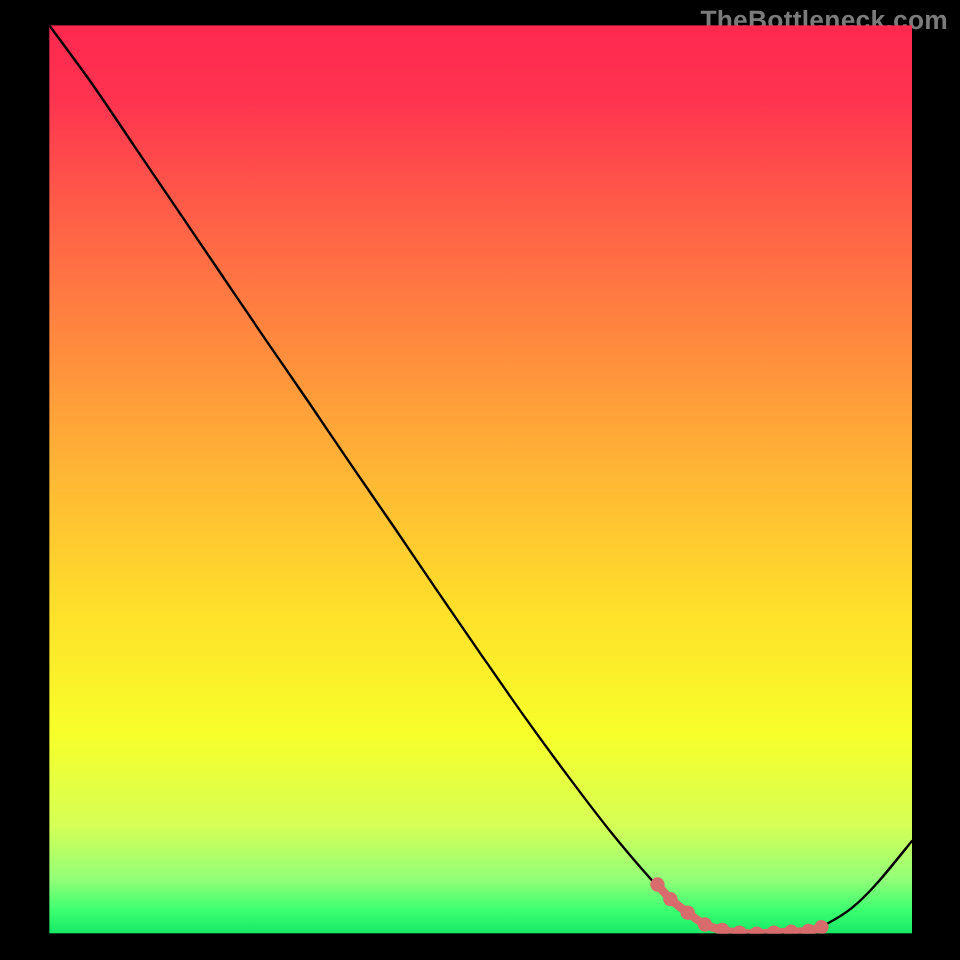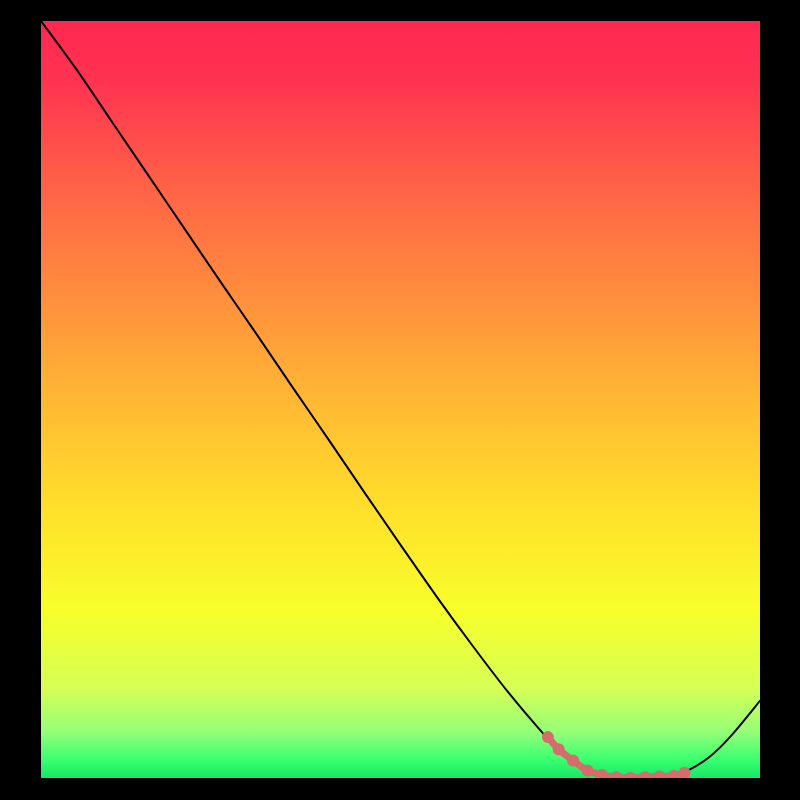--- a/index.html
+++ b/index.html
@@ -38,20 +38,21 @@
     display: block;
     width: 719px;
     height: 757px;
   }
 </style>
 </head>
 <body>
 
 <div class="stage">
 
+  <div class="watermark">TheBottleneck.com</div>
 
   <div class="plot">
     <svg id="plot-svg" viewBox="0 0 719 757" preserveAspectRatio="none">
       <defs>
         <linearGradient id="bg-grad" x1="0" y1="0" x2="0" y2="1">
             <stop offset="0.00%" stop-color="#ff2850"></stop>
             <stop offset="8.00%" stop-color="#ff3350"></stop>
             <stop offset="20.00%" stop-color="#ff5c48"></stop>
             <stop offset="35.00%" stop-color="#ff8a3e"></stop>
             <stop offset="50.00%" stop-color="#ffb834"></stop>

